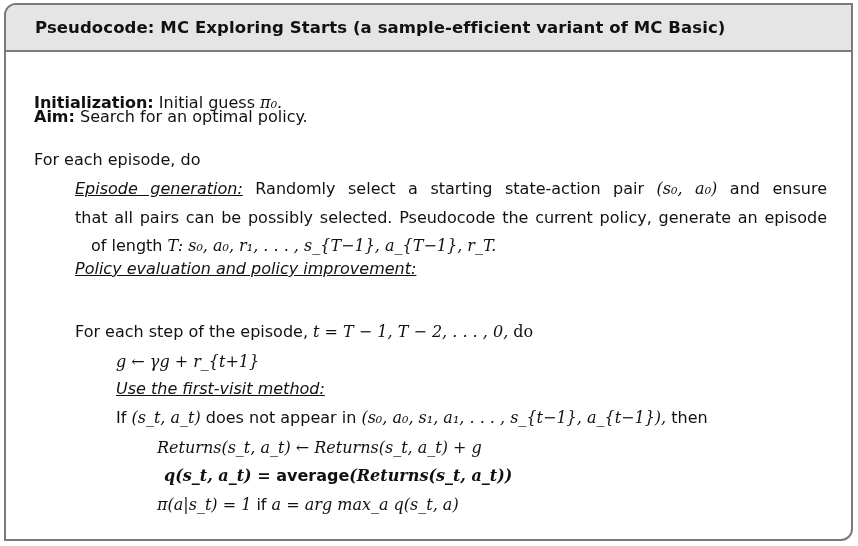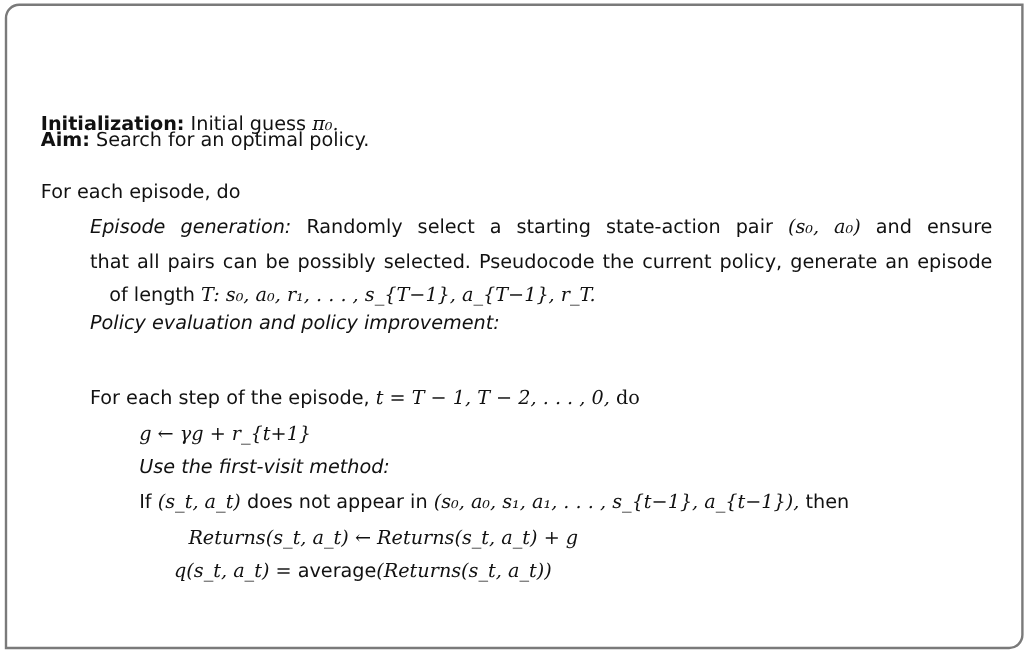--- a/index.html
+++ b/index.html
@@ -7,29 +7,32 @@
            font-family: "DejaVu Sans", sans-serif; color: #111; }
     .box { position: absolute; left: 4px; top: 3px; width: 849px; height: 538px;
            border: 2px solid #7a7a7a; border-radius: 12px 0 12px 0; box-sizing: border-box;
            background: #fff; overflow: hidden; }
     .header { position: absolute; left: 0; top: 0; right: 0; height: 47px;
               background: #e5e5e5; border-bottom: 2px solid #7a7a7a; box-sizing: border-box; }
     .title { position: absolute; left: 29px; top: 13px; font-size: 16.5px; font-weight: bold;
              color: #111; white-space: nowrap; letter-spacing: 0.1px; }
     .line { position: absolute; font-size: 16px; white-space: nowrap; line-height: 20px; }
     .b { font-weight: bold; }
-    .it { font-style: italic; }
+    .it { font-style: italic; text-decoration: underline; }
     .m { font-family: "DejaVu Serif", serif; font-style: italic; }
     .mr { font-family: "DejaVu Serif", serif; font-style: normal; }
     .justify { width: 752px; text-align: justify; text-align-last: justify; }
   </style>
 </head>
 <body>
 
 <div class="box">
+  <div class="header">
+    <div class="title">Pseudocode: MC Exploring Starts (a sample-efficient variant of MC Basic)</div>
+  </div>
 
   <div class="line" style="left:28px; top:102px;">
     <span class="b">Aim:</span>
     <span>Search for an optimal policy.</span>
   </div>
 
   <div class="line" style="left:28px; top:88px;">
     <span class="b">Initialization:</span>
     <span>Initial guess </span><span class="m">π₀.</span>
   </div>
@@ -63,17 +66,20 @@
   <div class="line m" style="left:110px; top:347px;">g ← γg + r_{t+1}</div>
 
   <div class="line it" style="left:110px; top:374px;">Use the first-visit method:</div>
 
   <div class="line" style="left:110px; top:403px;">
     <span>If </span><span class="m">(s_t, a_t)</span><span> does not appear in </span><span class="m">(s₀, a₀, s₁, a₁, . . . , s_{t−1}, a_{t−1}),</span><span> then</span>
   </div>
 
   <div class="line m" style="left:151px; top:433px;">Returns(s_t, a_t) ← Returns(s_t, a_t) + g</div>
 
-  <div class="line" style="left:139px; top:461px;">
+  <div class="line" style="left:158px; top:461px;font-weight:bold;">
     <span class="m">q(s_t, a_t) = </span><span>average</span><span class="m">(Returns(s_t, a_t))</span>
   </div>
 
+  <div class="line" style="left:151px; top:490px;">
+    <span class="m">π(a|s_t) = 1</span><span> if </span><span class="m">a = arg max_a q(s_t, a)</span>
+  </div>
 </div>
 
 </body></html>

